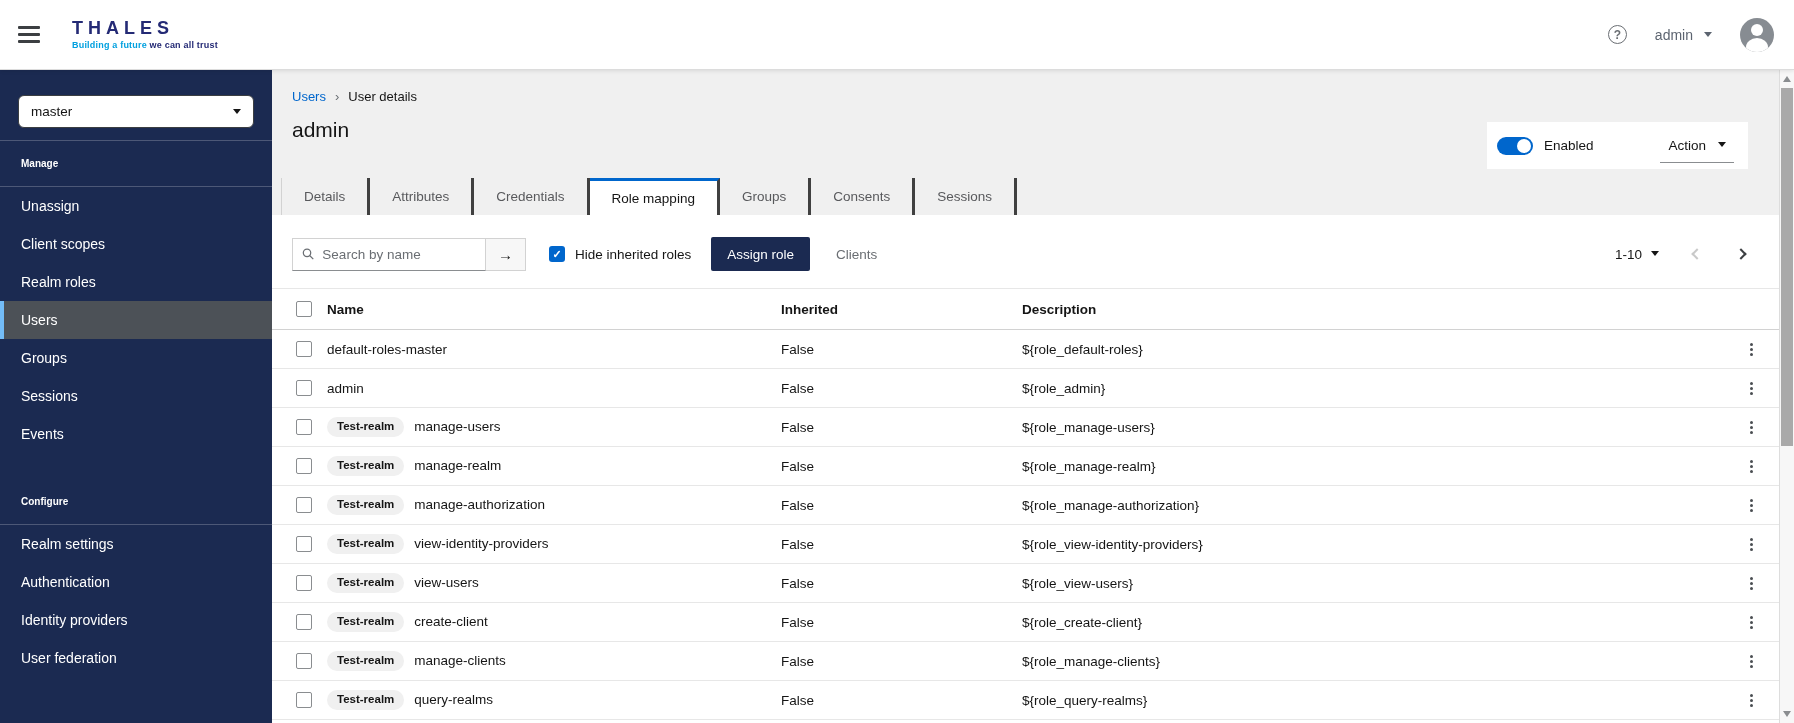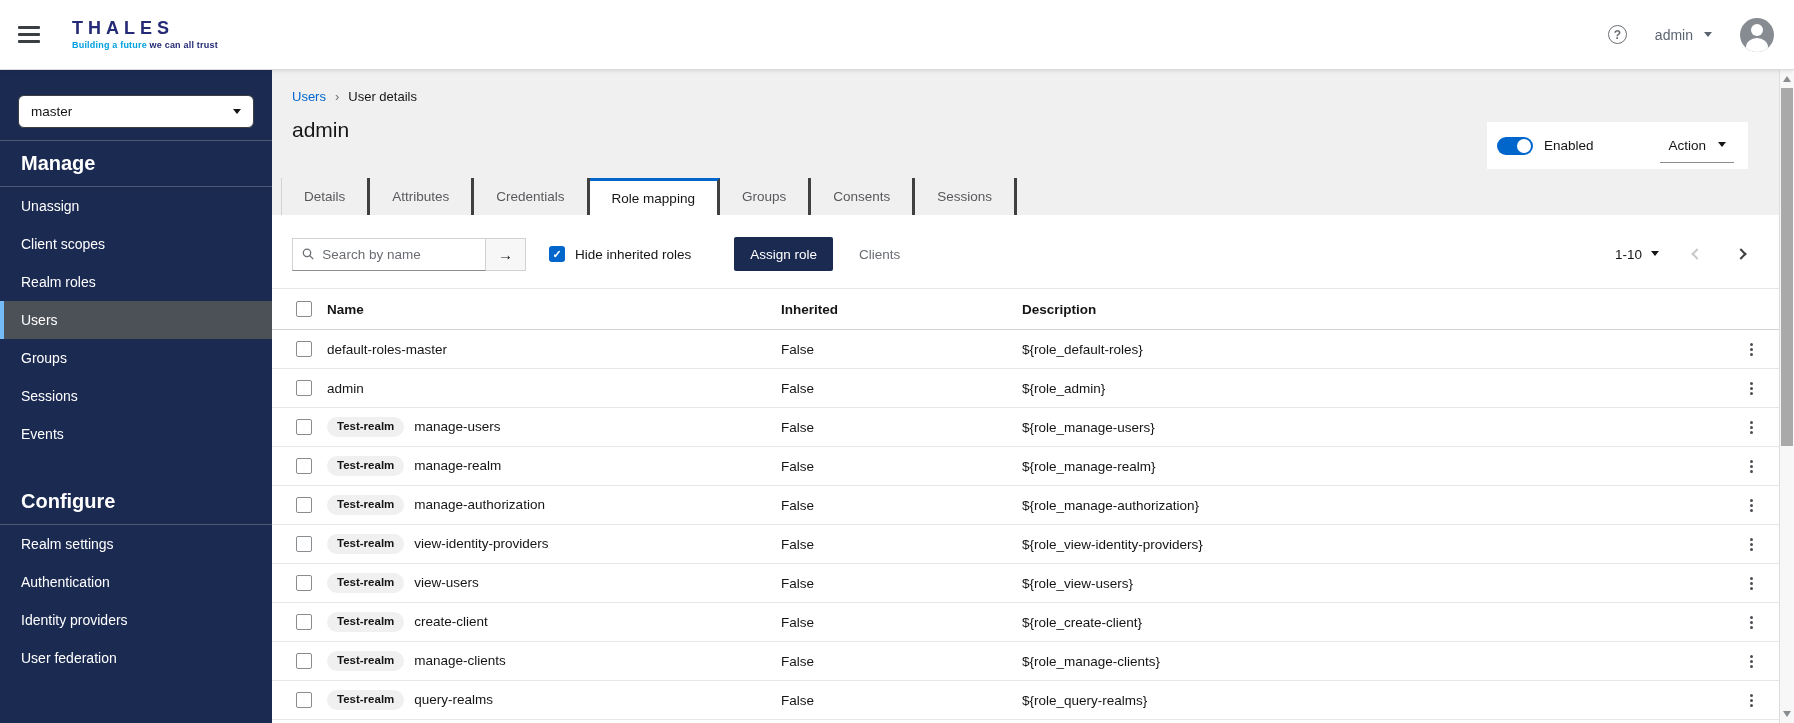--- a/index.html
+++ b/index.html
@@ -31,21 +31,21 @@
   .avatar::before { content:""; position:absolute; top:6px; left:11px; width:12px; height:12px; border-radius:50%; background:#fff; }
   .avatar::after { content:""; position:absolute; top:20px; left:6px; width:22px; height:18px; border-radius:50%; background:#fff; }
 
   
   .sidebar { position:absolute; top:70px; left:0; width:272px; height:653px; background:#1b2a51; color:#fff; }
   .sidebar-top { padding:25px 18px 12px; border-bottom:1px solid rgba(255,255,255,.22); }
   .realm-selector { height:33px; background:#fff; border:1px solid #3c3f42; border-radius:6px;
     display:flex; align-items:center; padding:0 12px; font-size:13.5px; color:#151515; cursor:pointer; }
   .realm-selector .caret { margin-left:auto; border-top-color:#151515; }
   .nav-title { height:46px; display:flex; align-items:center; padding-left:21px;
-    font-size:20px; font-weight:700; color:#fff; border-bottom:1px solid rgba(255,255,255,.22); }
+    font-size:10px; font-weight:700; color:#fff; border-bottom:1px solid rgba(255,255,255,.22); }
   .nav-item { height:38px; display:flex; align-items:center; padding-left:21px; font-size:14px; color:#fff; cursor:pointer; }
   .nav-item.active { background:#4c5157; border-left:4px solid #73bcf7; padding-left:17px; }
   .nav-gap { height:26px; }
 
   
   .main { position:absolute; left:272px; top:70px; width:1507px; height:653px; background:#f0f0f0; }
   .breadcrumb { position:absolute; top:19px; left:20px; font-size:13px; display:flex; align-items:center; gap:9px; }
   .crumb-link { color:#0066cc; cursor:pointer; }
   .crumb-sep { color:#6a6e73; font-size:13px; }
   .crumb-current { color:#151515; }
@@ -75,21 +75,21 @@
     display:flex; align-items:center; padding:0 9px; gap:8px; }
   .search-box input { border:none; outline:none; width:100%; font-size:13.5px; color:#151515;
     font-family:"Liberation Sans", sans-serif; background:transparent; }
   .search-box input::placeholder { color:#6a6e73; }
   .search-btn { width:40px; height:33px; border:1px solid #d2d2d2; border-left:none; background:#f7f7f7;
     display:flex; align-items:center; justify-content:center; font-size:15px; color:#151515; cursor:pointer; }
   .hide-check { margin-left:23px; display:flex; align-items:center; gap:10px; cursor:pointer; }
   .checkbox-checked { width:16px; height:16px; background:#0066cc; border-radius:3px; color:#fff;
     font-size:11px; font-weight:700; display:flex; align-items:center; justify-content:center; }
   .hide-check-label { font-size:13.5px; color:#151515; }
-  .assign-btn { margin-left:43px; height:34px; padding:0 16px; background:#1b2a51; color:#fff;
+  .assign-btn { margin-left:20px; height:34px; padding:0 16px; background:#1b2a51; color:#fff;
     font-size:13.5px; display:flex; align-items:center; border:none; border-radius:2px; cursor:pointer;
     font-family:"Liberation Sans", sans-serif; }
   .unassign-btn { margin-left:26px; font-size:13.5px; color:#6a6e73; cursor:default; }
   .pagination { margin-left:auto; display:flex; align-items:center; }
   .page-range { display:flex; align-items:center; gap:9px; font-size:13.5px; color:#151515; cursor:pointer; }
   .page-range .caret { border-top-color:#151515; margin-top:3px; }
   .chev { width:8px; height:8px; border-right:2px solid currentColor; border-top:2px solid currentColor; display:inline-block; }
   .pg-prev { margin-left:34px; color:#c9c9c9; transform:rotate(-135deg); cursor:default; }
   .pg-next { margin-left:36px; color:#3c3f42; transform:rotate(45deg); cursor:pointer; }
 

